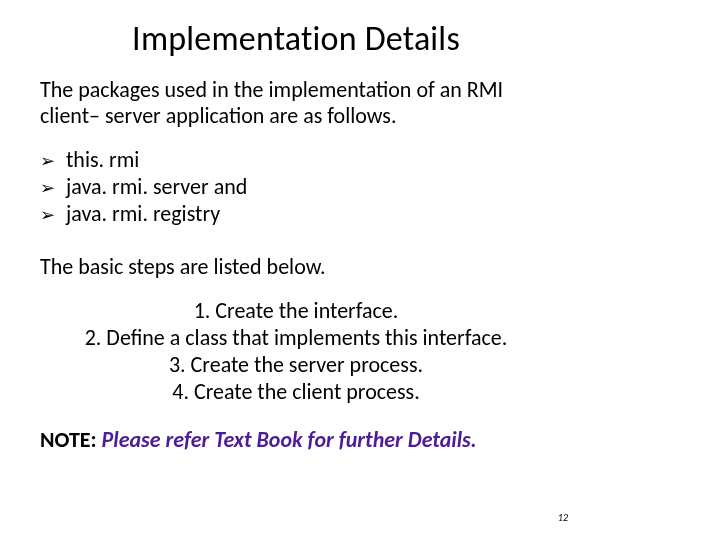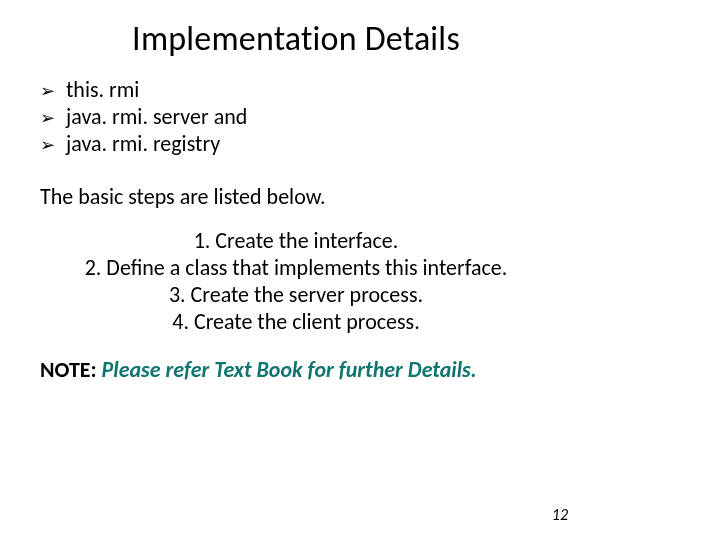--- a/index.html
+++ b/index.html
@@ -50,38 +50,39 @@
   }
   .note-line {
     font-size: 22px;
   }
   .note-label {
     font-weight: 700;
   }
   .note-text {
     font-weight: 700;
     font-style: italic;
-    color: #0f766e;
+    color: #4c1d95;
   }
   .pagenum {
     position: absolute;
     right: 24px;
     bottom: 16px;
-    font-size: 16px;
+    font-size: 10px;
     color: #000000;
     font-style: italic;
   }
 </style>
 </head>
 <body>
 
 <div class="slide">
 
   <h1 class="title">Implementation Details</h1>
 
+  <p class="intro">The packages used in the implementation of an RMI client– server application are as follows.</p>
 
   <div class="bullets">
     <div class="bullet-row">
       <span class="arrow">➢</span>
       <span>this. rmi</span>
     </div>
     <div class="bullet-row">
       <span class="arrow">➢</span>
       <span>java. rmi. server and</span>
     </div>

